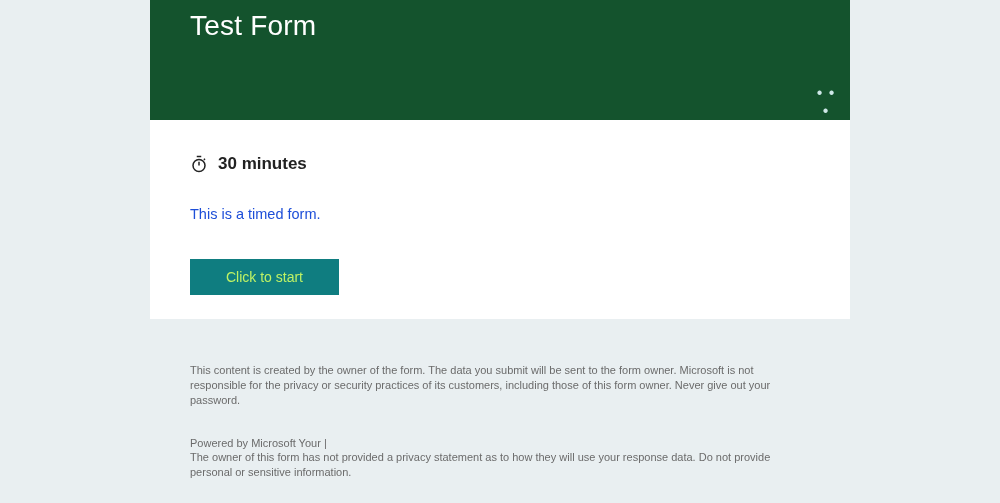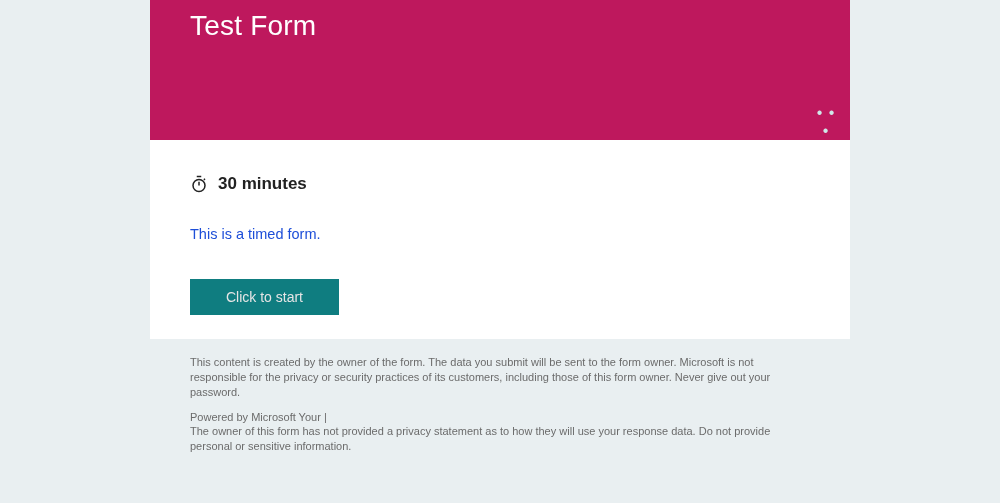--- a/index.html
+++ b/index.html
@@ -12,25 +12,25 @@
       overflow: hidden;
     }
 
     .page {
       width: 700px;
       margin: 0 auto;
     }
 
     
     .form-header {
-      background: #be185d;
+      background: #14532d;
       color: #fff;
       padding: 10px 40px 14px 40px;
       position: relative;
-      height: 140px;
+      height: 120px;
     }
 
     .form-title {
       font-size: 28px;
       font-weight: 400;
       letter-spacing: 0.2px;
     }
 
     .more-btn {
       position: absolute;
@@ -77,36 +77,36 @@
     .notice {
       font-size: 14.5px;
       color: #1d4ed8;
       line-height: 1.45;
       margin-bottom: 8px;
     }
 
     .start-btn {
       margin-top: 26px;
       background: #0f7d80;
-      color: #e5e5e5;
+      color: #bef264;
       border: none;
       font-size: 14px;
       padding: 10px 36px;
       cursor: pointer;
     }
 
     
     .form-footer {
       padding: 16px 40px 0 40px;
       font-size: 11px;
       color: #6b6b6b;
       line-height: 1.35;
     }
 
-    .footer-block { margin-bottom: 10px; }
+    .footer-block { margin-bottom: 10px; margin-top: 28px; }
 
     .pipe { color: #6b6b6b; }
   </style>
 </head>
 <body>
 
 <div class="page">
 
   <div class="form-header">
     <h1 class="form-title">Test Form</h1>

